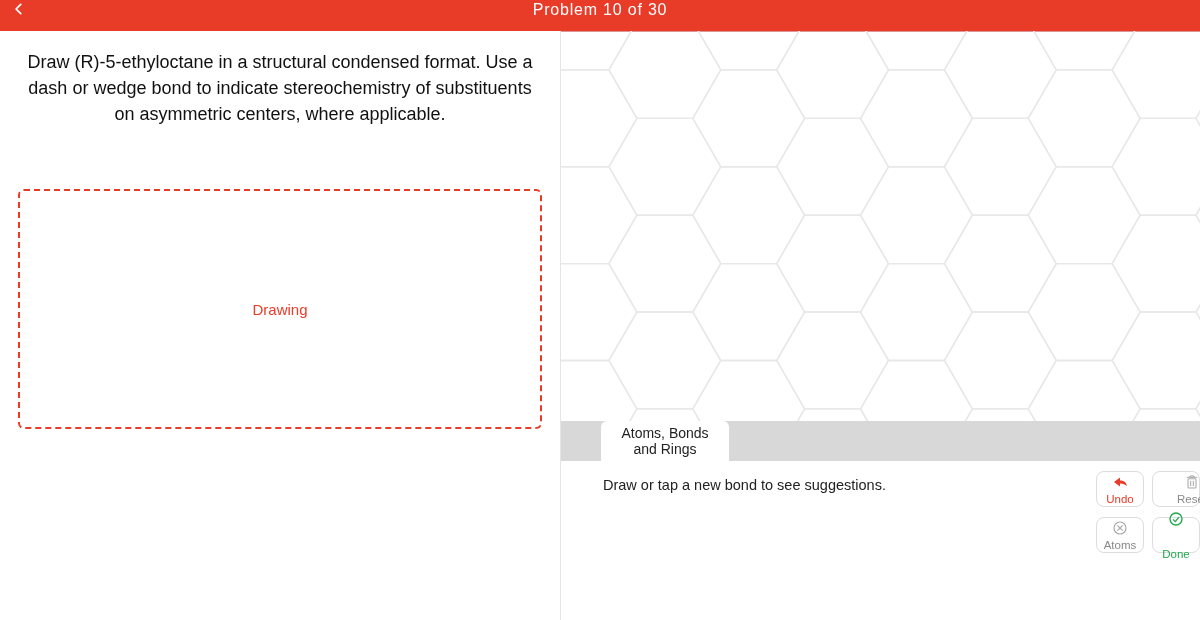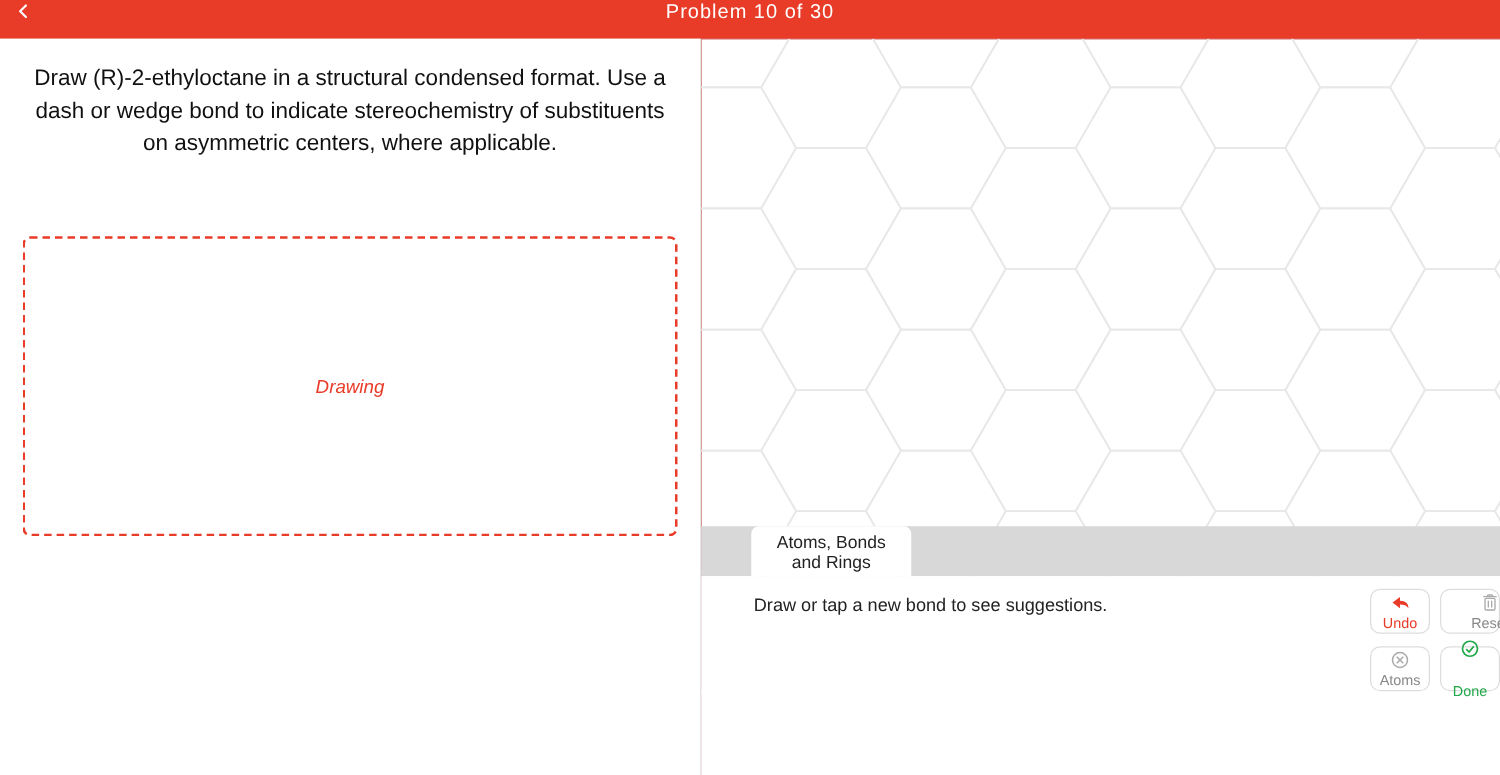--- a/index.html
+++ b/index.html
@@ -46,21 +46,20 @@
     padding: 0 6px;
   }
   .drawing-box {
     margin-top: 62px;
     border: 2px dashed #e83b28;
     border-radius: 6px;
     height: 240px;
     display: flex;
     align-items: center;
     justify-content: center;
-    font-style: italic;
   }
   .drawing-label {
     color: #e83b28;
     font-size: 15px;
   }
   .right {
     flex: 1;
     position: relative;
     background: #b91c1c;
     border-left: 1px solid #e5e5e5;
@@ -153,21 +152,21 @@
   <span class="back">
     <svg width="14" height="14" viewBox="0 0 24 24" fill="none" stroke="#fff" stroke-width="3" stroke-linecap="round" stroke-linejoin="round">
         <polyline points="15 4 7 12 15 20"></polyline>
       </svg>
   </span>
   <span class="title">Problem 10 of 30</span>
 </div>
 
 <div class="main">
   <div class="left">
-    <div class="question">Draw (R)-2-ethyloctane in a structural condensed format. Use a dash or wedge bond to indicate stereochemistry of substituents on asymmetric centers, where applicable.</div>
+    <div class="question">Draw (R)-5-ethyloctane in a structural condensed format. Use a dash or wedge bond to indicate stereochemistry of substituents on asymmetric centers, where applicable.</div>
     <div class="drawing-box">
       <span class="drawing-label">Drawing</span>
     </div>
   </div>
 
   <div class="right">
     <div class="canvas">
       <svg width="100%" height="100%" viewBox="0 0 640 600">
         <defs>
           <pattern id="hex" width="170" height="98" patternUnits="userSpaceOnUse" patternTransform="translate(-30,-40)">

